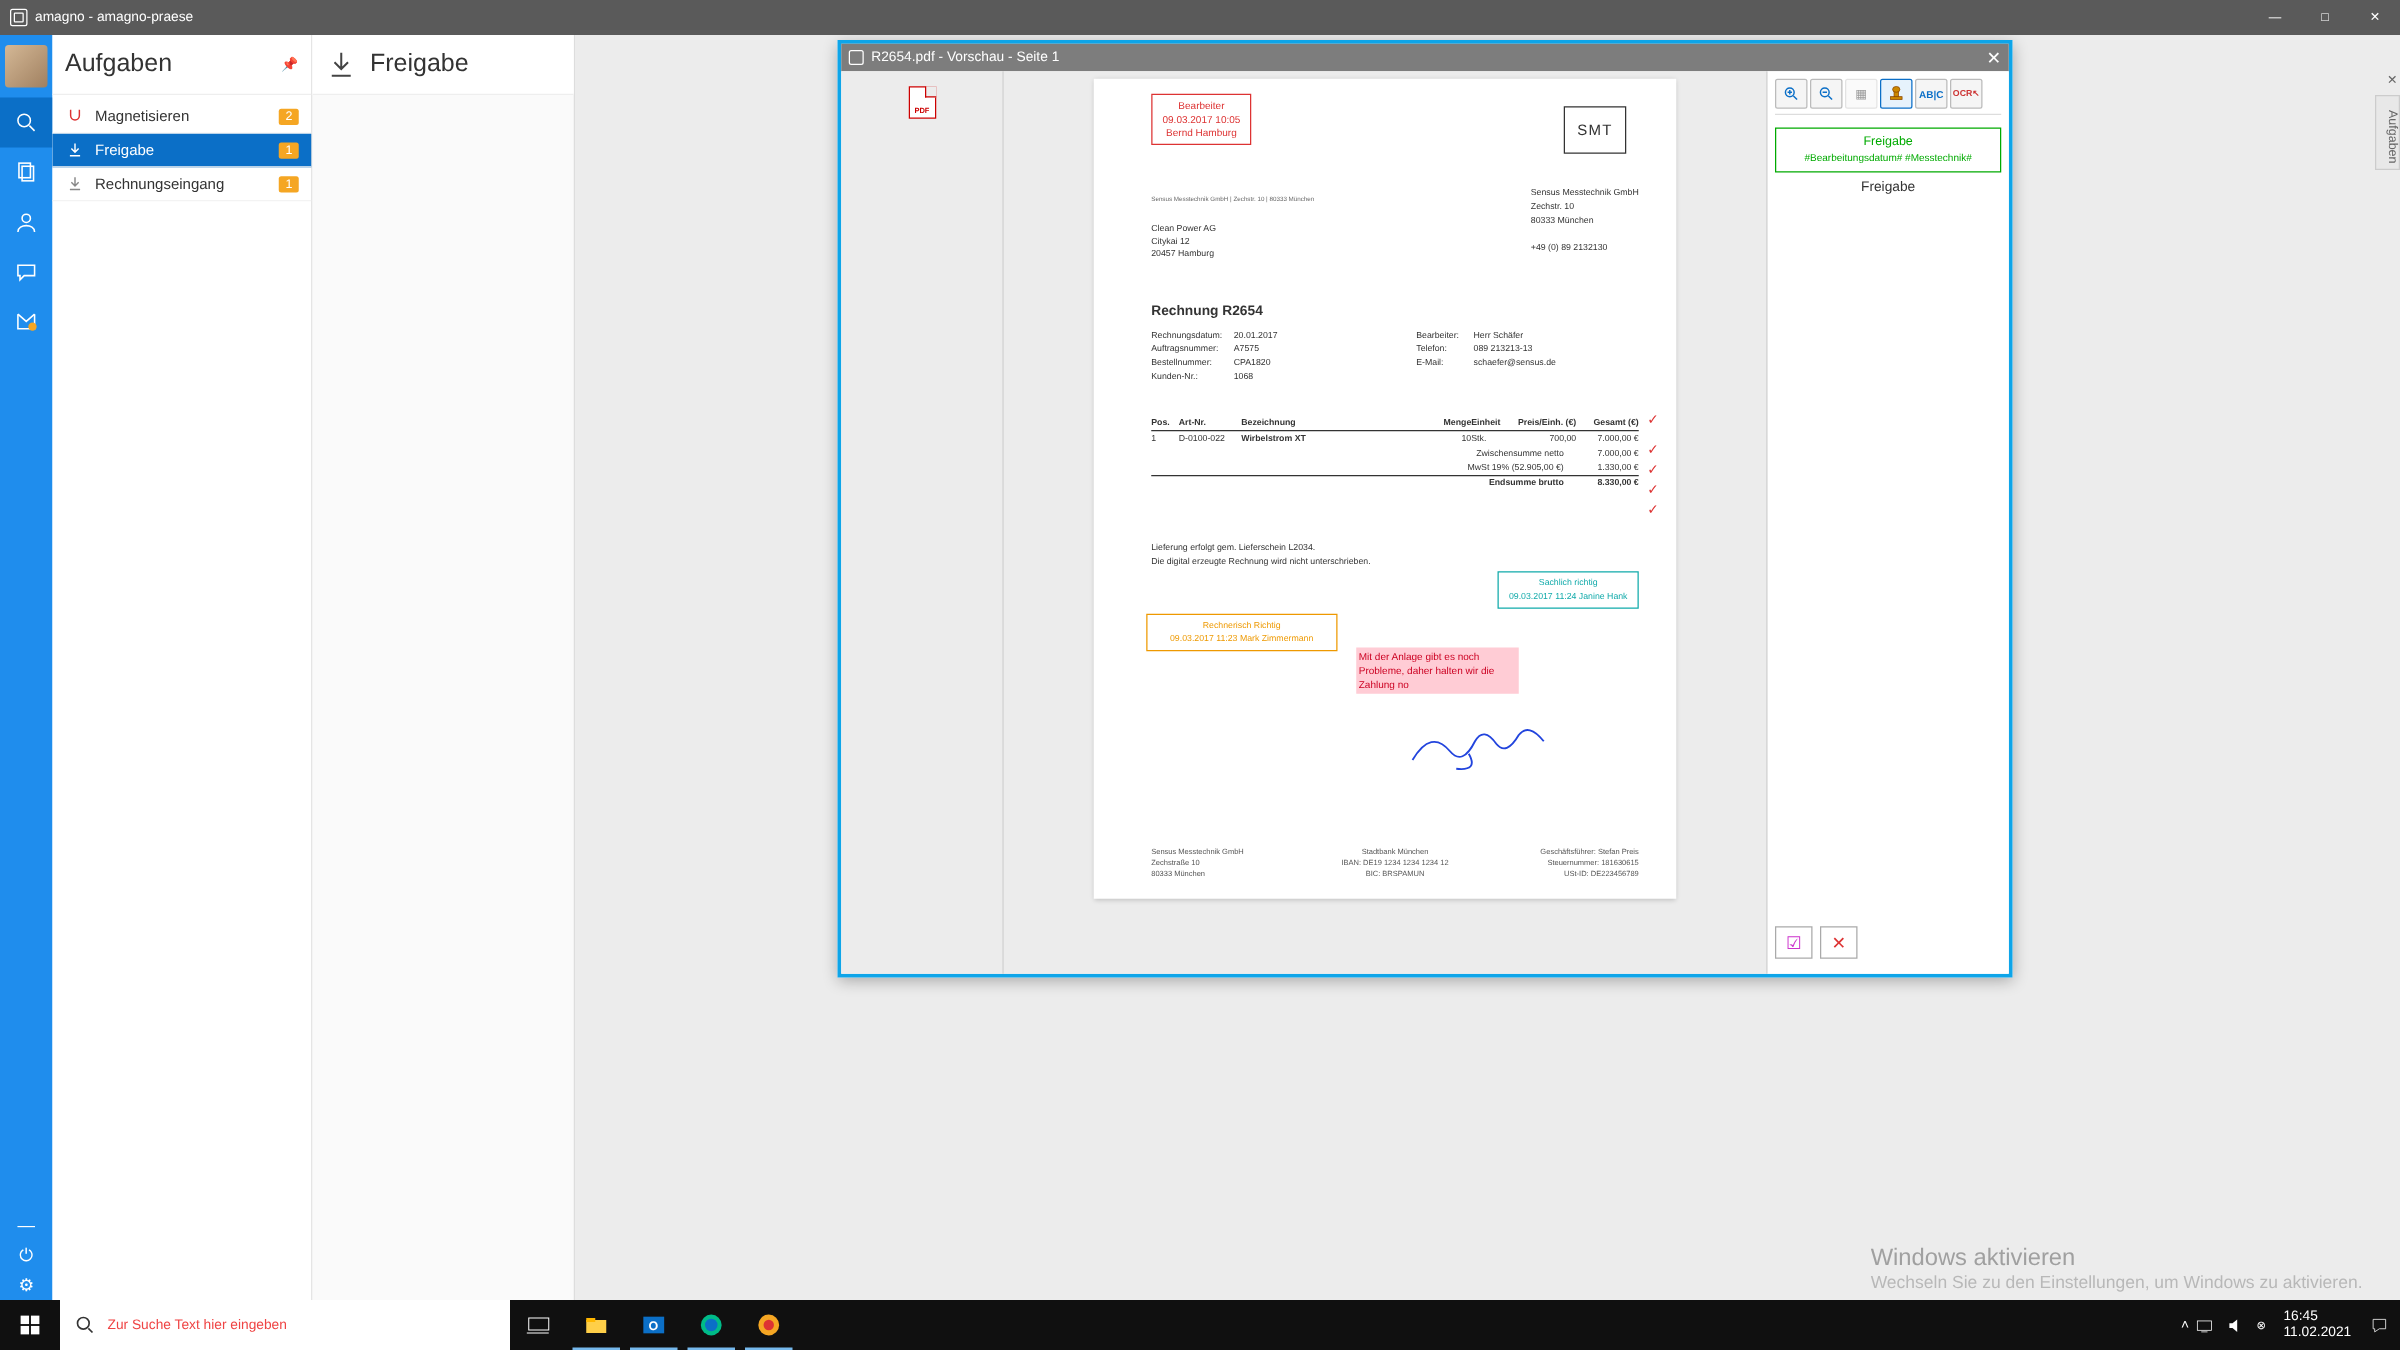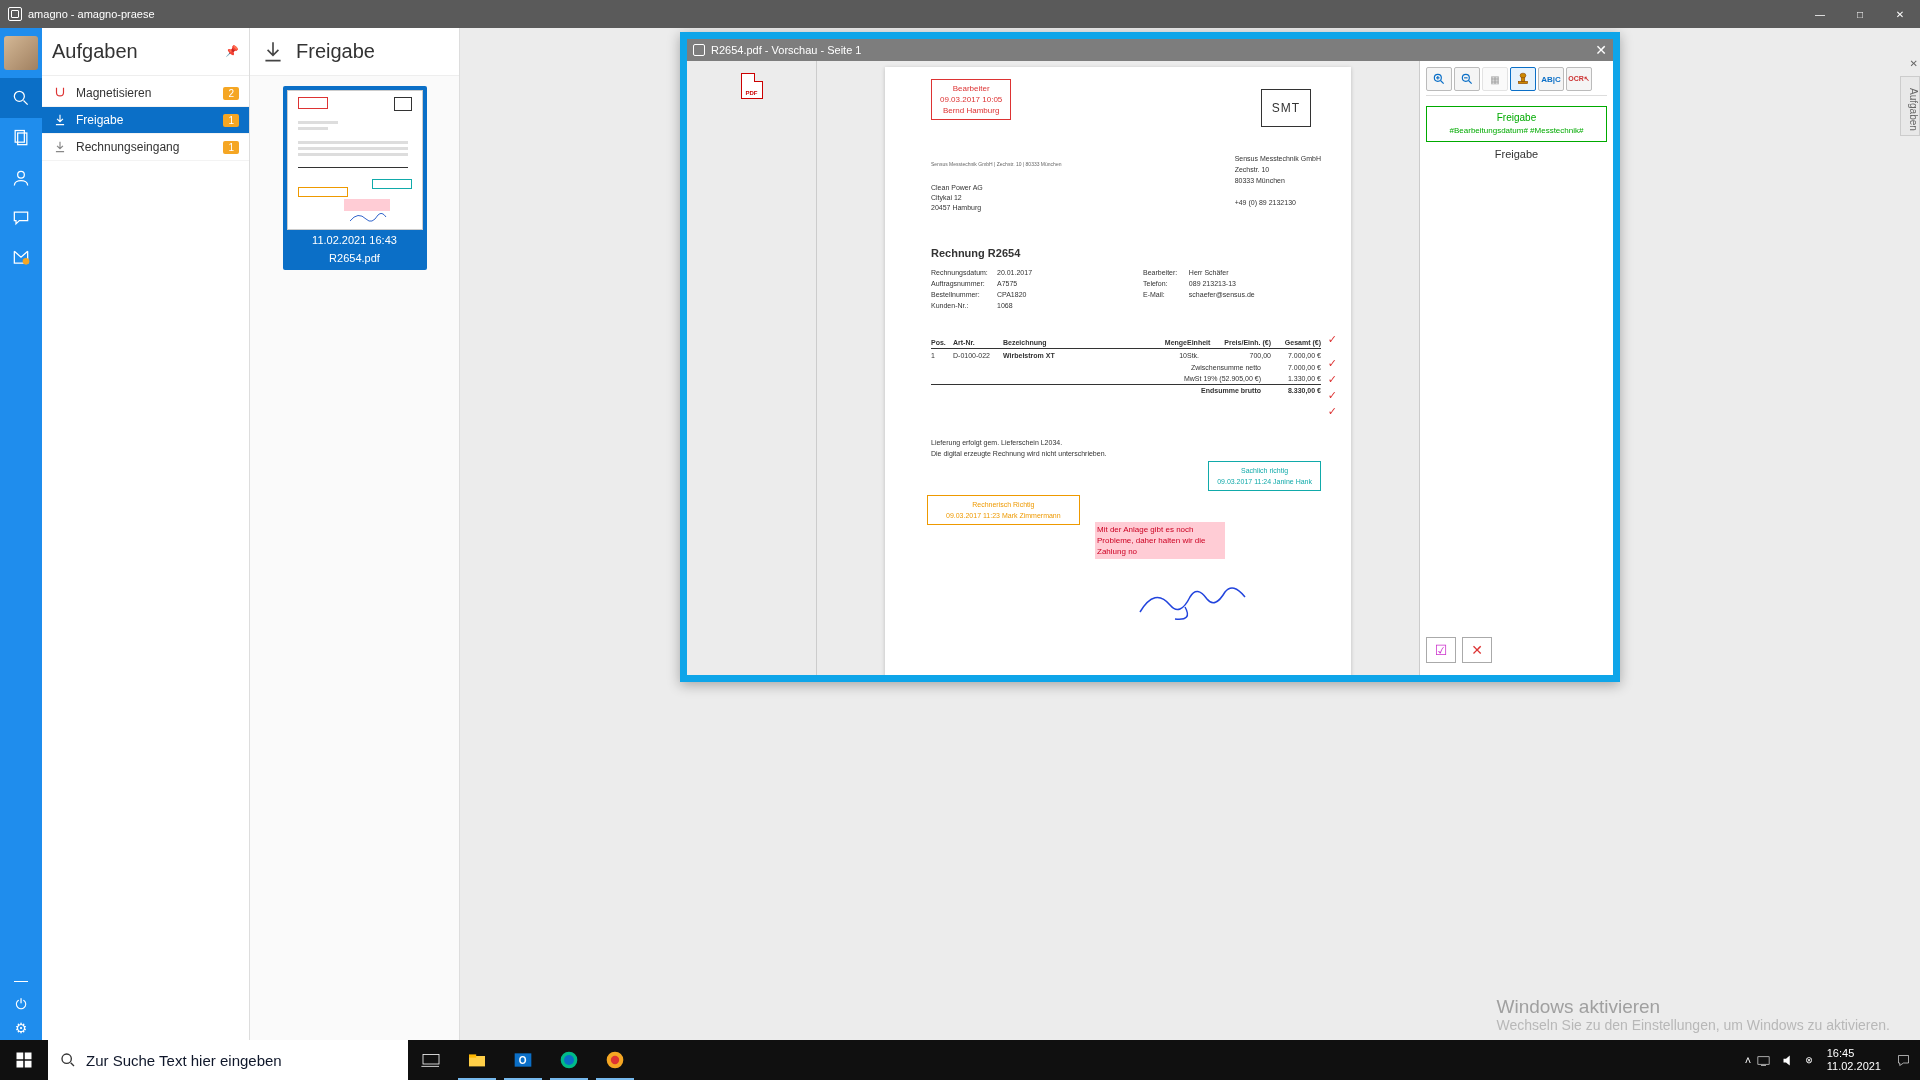--- a/index.html
+++ b/index.html
@@ -31,21 +31,21 @@
 .panel2 .hdr svg{width:26px;height:26px;margin-right:10px}
 .panel2 .hdr h2{font-size:20px;font-weight:400;color:#333}
 .thumbwrap{padding:10px;display:flex;justify-content:center}
 .thumb{width:144px;background:#0b6fc7;padding:4px;border-radius:2px}
 .thumb .page{width:100%;height:140px;background:#fff;border:1px solid #ccc;position:relative;overflow:hidden}
 .thumb .page .mini{position:absolute;background:#ddd}
 .thumb .cap{color:#fff;font-size:11px;text-align:center;padding:3px 0 1px;line-height:14px}
 .docarea{flex:1;background:#ececec;position:relative;overflow:hidden}
 .watermark{position:absolute;right:30px;bottom:6px;color:#b8b8b8;font-size:14px;line-height:18px}
 .watermark .big{font-size:19px;color:#a0a0a0}
-.preview{position:absolute;left:220px;top:4px;width:940px;height:650px;background:#fff;border:7px solid #0ea5e9;box-shadow:0 3px 12px rgba(0,0,0,.3)}
+.preview{position:absolute;left:210px;top:4px;width:940px;height:750px;background:#fff;border:3px solid #0ea5e9;box-shadow:0 3px 12px rgba(0,0,0,.3)}
 .preview .pvtitle{height:22px;background:#7d7d7d;color:#fff;font-size:11px;display:flex;align-items:center;padding:0 6px}
 .preview .pvtitle .icon{width:12px;height:12px;margin-right:6px;border:1px solid #fff;border-radius:2px}
 .preview .closex{margin-left:auto;cursor:pointer;font-size:14px}
 .pvbody{display:flex;height:calc(100% - 22px)}
 .pvleft{width:130px;background:#ececec;border-right:1px solid #ccc;display:flex;align-items:flex-start;justify-content:center;padding-top:12px}
 .pdficon{width:22px;height:26px;background:#fff;border:1px solid #c00;position:relative}
 .pdficon:before{content:"";position:absolute;right:-1px;top:-1px;width:8px;height:8px;background:#ececec;border-left:1px solid #c00;border-bottom:1px solid #c00}
 .pdficon:after{content:"PDF";position:absolute;bottom:2px;left:0;right:0;text-align:center;font-size:6px;color:#c00;font-weight:bold}
 .docpage{flex:1;background:#ececec;display:flex;justify-content:center;overflow:auto;padding:6px}
 .sheet{width:466px;height:656px;background:#fff;box-shadow:0 1px 4px rgba(0,0,0,.2);position:relative;font-size:8px;color:#333}
@@ -86,21 +86,21 @@
 .rbox{border:1px solid #0a0;color:#0a0;padding:4px;text-align:center;font-size:10px;margin-bottom:6px;line-height:13px}
 .rbox .sub{font-size:8px}
 .rlabel{text-align:center;font-size:11px;color:#333}
 .rbtns{margin-top:auto;display:flex;gap:6px;justify-content:flex-start;padding:6px 0}
 .rbtn{width:30px;height:26px;border:1px solid #aaa;background:#fff;display:flex;align-items:center;justify-content:center;font-size:14px}
 .righttab{position:absolute;right:0;top:48px;width:20px;height:60px;background:#e8e8e8;border:1px solid #ccc;writing-mode:vertical-rl;text-align:center;font-size:10px;color:#666;padding-top:6px}
 .rightclose{position:absolute;right:2px;top:30px;font-size:10px;color:#666;cursor:pointer}
 .taskbar{position:absolute;bottom:0;left:0;right:0;height:40px;background:#101010;display:flex;align-items:center}
 .taskbar .start{width:48px;height:40px;display:flex;align-items:center;justify-content:center}
 .taskbar .start svg{width:18px;height:18px;fill:#fff}
-.taskbar .search{height:40px;width:360px;background:#fff;display:flex;align-items:center;padding:0 12px;color:#0f172a;font-size:15px}
+.taskbar .search{height:40px;width:360px;background:#fff;display:flex;align-items:center;padding:0 12px;color:#ef4444;font-size:11px}
 .taskbar .search svg{width:16px;height:16px;margin-right:10px;stroke:#333;fill:none}
 .taskbar .tbtn{width:46px;height:40px;display:flex;align-items:center;justify-content:center;position:relative}
 .taskbar .tbtn.active:after{content:"";position:absolute;bottom:0;left:4px;right:4px;height:2px;background:#76b9ed}
 .taskbar .tray{margin-left:auto;display:flex;align-items:center;color:#fff;font-size:11px;padding-right:4px}
 .taskbar .tray .clock{text-align:left;line-height:13px;margin:0 10px}
 .taskbar .tray svg{width:15px;height:15px;margin:0 5px;fill:#fff}
 </style>
 </head>
 <body>
 
@@ -188,42 +188,20 @@
       </div>
     </div>
   </div>
 
   <div class="panel2">
     <div class="hdr">
       <svg viewBox="0 0 24 24" fill="none" stroke="#444" stroke-width="1.5">
           <path d="M12 3v12m-5-5l5 5 5-5M5 20h14"></path>
         </svg>
       <h2>Freigabe</h2>
-    </div>
-    <div class="thumbwrap">
-      <div class="thumb">
-        <div class="page">
-          <div class="mini" style="left:10px;top:6px;width:30px;height:12px;border:1px solid #d33;background:none"></div>
-          <div class="mini" style="right:10px;top:6px;width:18px;height:14px;border:1px solid #333;background:none"></div>
-          <div class="mini" style="left:10px;top:30px;width:40px;height:3px"></div>
-          <div class="mini" style="left:10px;top:36px;width:30px;height:3px"></div>
-          <div class="mini" style="left:10px;top:50px;width:110px;height:3px"></div>
-          <div class="mini" style="left:10px;top:56px;width:110px;height:3px"></div>
-          <div class="mini" style="left:10px;top:62px;width:110px;height:3px"></div>
-          <div class="mini" style="left:10px;top:76px;width:110px;height:1px;background:#333"></div>
-          <div class="mini" style="right:10px;top:88px;width:40px;height:10px;border:1px solid #1aa;background:none"></div>
-          <div class="mini" style="left:10px;top:96px;width:50px;height:10px;border:1px solid #e90;background:none"></div>
-          <div class="mini" style="left:56px;top:108px;width:46px;height:12px;background:#ffccd5"></div>
-          <svg style="position:absolute;left:60px;top:118px" width="40" height="16" viewBox="0 0 40 16">
-              <path d="M2 12 Q10 2 18 10 Q24 16 30 6 Q34 2 38 8" fill="none" stroke="#36c" stroke-width="1"></path>
-            </svg>
-        </div>
-        <div class="cap">11.02.2021 16:43</div>
-        <div class="cap">R2654.pdf</div>
-      </div>
     </div>
   </div>
 
   <div class="docarea">
     <div class="watermark">
       <div class="big">Windows aktivieren</div>
       <div>Wechseln Sie zu den Einstellungen, um Windows zu aktivieren.</div>
     </div>
 
     <div class="preview">

